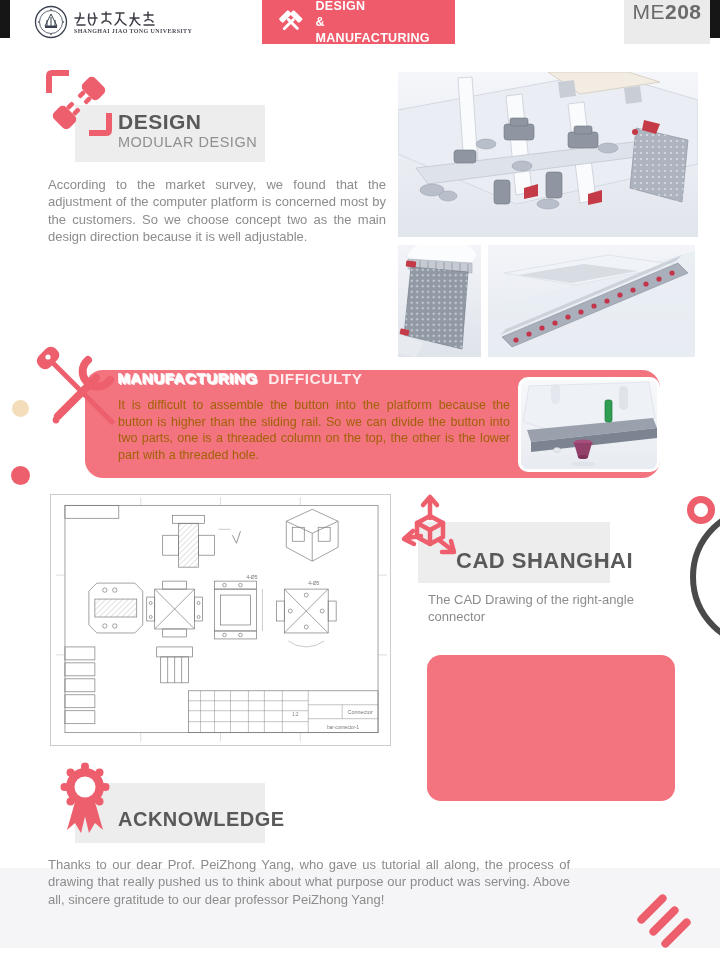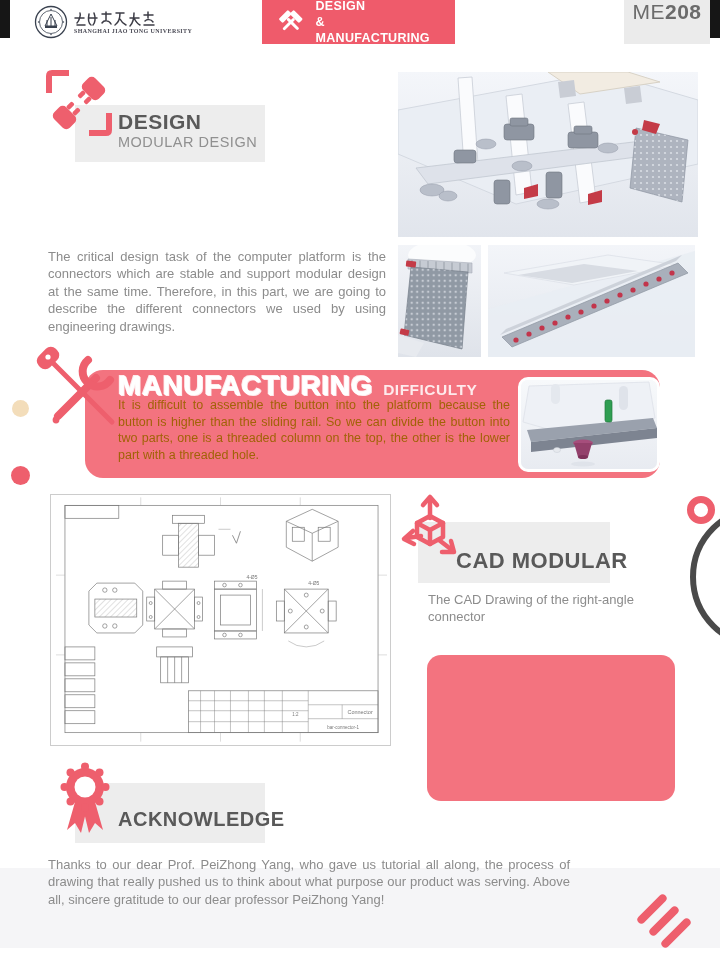--- a/index.html
+++ b/index.html
@@ -4,21 +4,21 @@
 <style>
   html,body{margin:0;padding:0;background:#fff;}
   #page{position:relative;width:720px;height:948px;overflow:hidden;background:#ffffff;
         font-family:"Liberation Sans", sans-serif;}
   .abs{position:absolute;}
   .graybox{background:#ededed;}
   .sec-title{font-size:21px;font-weight:bold;color:var(--title_gray,#595959);letter-spacing:.5px;}
   .sec-sub{font-size:14.5px;color:#909090;letter-spacing:.5px;}
   .ptext{color:var(--body_gray,#8c8c8c);font-size:13px;line-height:1.34;text-align:justify;}
   .pinkbox{background:var(--box_pink,#f3737f);border-radius:18px;}
-  .bubble{color:#ffffff;font-weight:800;font-size:28px;letter-spacing:.6px;
+  .bubble{color:#ffffff;font-weight:800;font-size:15px;letter-spacing:.6px;
           text-shadow:0 0 1px #fff, 1px 1px 0 rgba(255,255,255,.85), -1px -1px 0 rgba(255,255,255,.85);}
   .bubble-sub{color:rgba(255,255,255,.85);font-weight:bold;font-size:15.5px;letter-spacing:.5px;margin-left:10px;}
   .whitetext{color:#a16207;font-size:12.5px;line-height:1.33;text-align:justify;}
   .imgframe{background:#f0f2f6;overflow:hidden;}
   .edgebar{background:#161616;width:10px;height:38px;top:0;}
   .badge{background:var(--badge_pink,#ef5b6b);display:flex;align-items:center;gap:10px;padding:0 14px;box-sizing:border-box;}
   .badge-text{color:#fff;font-weight:bold;font-size:12.5px;line-height:1.3;letter-spacing:.3px;}
   .mebox{background:#ebebeb;display:flex;align-items:flex-start;justify-content:center;
          color:#6b6b6b;font-size:21px;letter-spacing:.5px;}
   .logo-en{font-family:"Liberation Serif", serif;font-size:6px;letter-spacing:.4px;color:#4a4a55;font-weight:bold;}
@@ -102,21 +102,21 @@
         <rect x="28.5" y="39" width="4.5" height="8" rx="1.5"></rect>
         <rect x="37" y="39" width="4.5" height="8" rx="1.5"></rect>
       </g>
     </g>
     <g fill="none" stroke="var(--accent,#ee5f6d)" stroke-width="6" stroke-linecap="square">
       <path d="M5 22 V8 Q5 5 8 5 H22"></path>
       <path d="M65 48 V62 Q65 65 62 65 H48"></path>
     </g>
   </svg>
 
-  <div class="abs ptext" style="left:48px;top:248px;width:338px;">The critical design task of the computer platform is the connectors which are stable and support modular design at the same time. Therefore, in this part, we are going to describe the different connectors we used by using engineering drawings.</div>
+  <div class="abs ptext" style="left:48px;top:176px;width:338px;">According to the market survey, we found that the adjustment of the computer platform is concerned most by the customers. So we choose concept two as the main design direction because it is well adjustable.</div>
 
   <div class="abs imgframe" style="left:398px;top:72px;width:300px;height:165px;">
     <svg width="300" height="165" viewBox="0 0 300 165">
       <defs>
         <linearGradient id="bgA" x1="0" y1="0" x2="0" y2="1">
           <stop offset="0" stop-color="#f4f6fa"></stop>
             <stop offset="1" stop-color="#e1e5ec"></stop>
         </linearGradient>
         <pattern id="dotsA" width="6" height="6" patternUnits="userSpaceOnUse">
           <circle cx="3" cy="3" r="1.1" fill="#d9dde4"></circle>
@@ -380,21 +380,21 @@
         <text x="310" y="219" font-size="5.5" text-anchor="middle">Connector</text>
         <text x="293" y="234" font-size="4.5" text-anchor="middle">bar-connector-1</text>
         <text x="245" y="221" font-size="4.5" text-anchor="middle">1:2</text>
         <text x="196" y="84" font-size="5">4-Ø5</text>
         <text x="258" y="90" font-size="5">4-Ø5</text>
       </g>
     </svg>
   </div>
 
   <div class="abs graybox" style="left:418px;top:522px;width:192px;height:61px;"></div>
-  <div class="abs sec-title" style="left:456px;top:548px;font-size:22px;white-space:nowrap;">CAD MODULAR</div>
+  <div class="abs sec-title" style="left:456px;top:548px;font-size:22px;white-space:nowrap;">CAD SHANGHAI</div>
 
   <svg class="abs" style="left:400px;top:490px;" width="62" height="72" viewBox="0 0 62 72">
     <g stroke="var(--accent,#ee5f6d)" stroke-width="4.5" fill="none" stroke-linecap="round" stroke-linejoin="round">
       <line x1="30" y1="28" x2="30" y2="10"></line>
       <polyline points="23,15 30,7 37,15"></polyline>
       <line x1="21" y1="46" x2="7" y2="48"></line>
       <polyline points="13,41 4,49 14,54"></polyline>
       <line x1="39" y1="50" x2="52" y2="60"></line>
       <polyline points="42,62 54,62 51,51"></polyline>
       <polygon points="30,26 43,33 43,47 30,54 17,47 17,33"></polygon>

